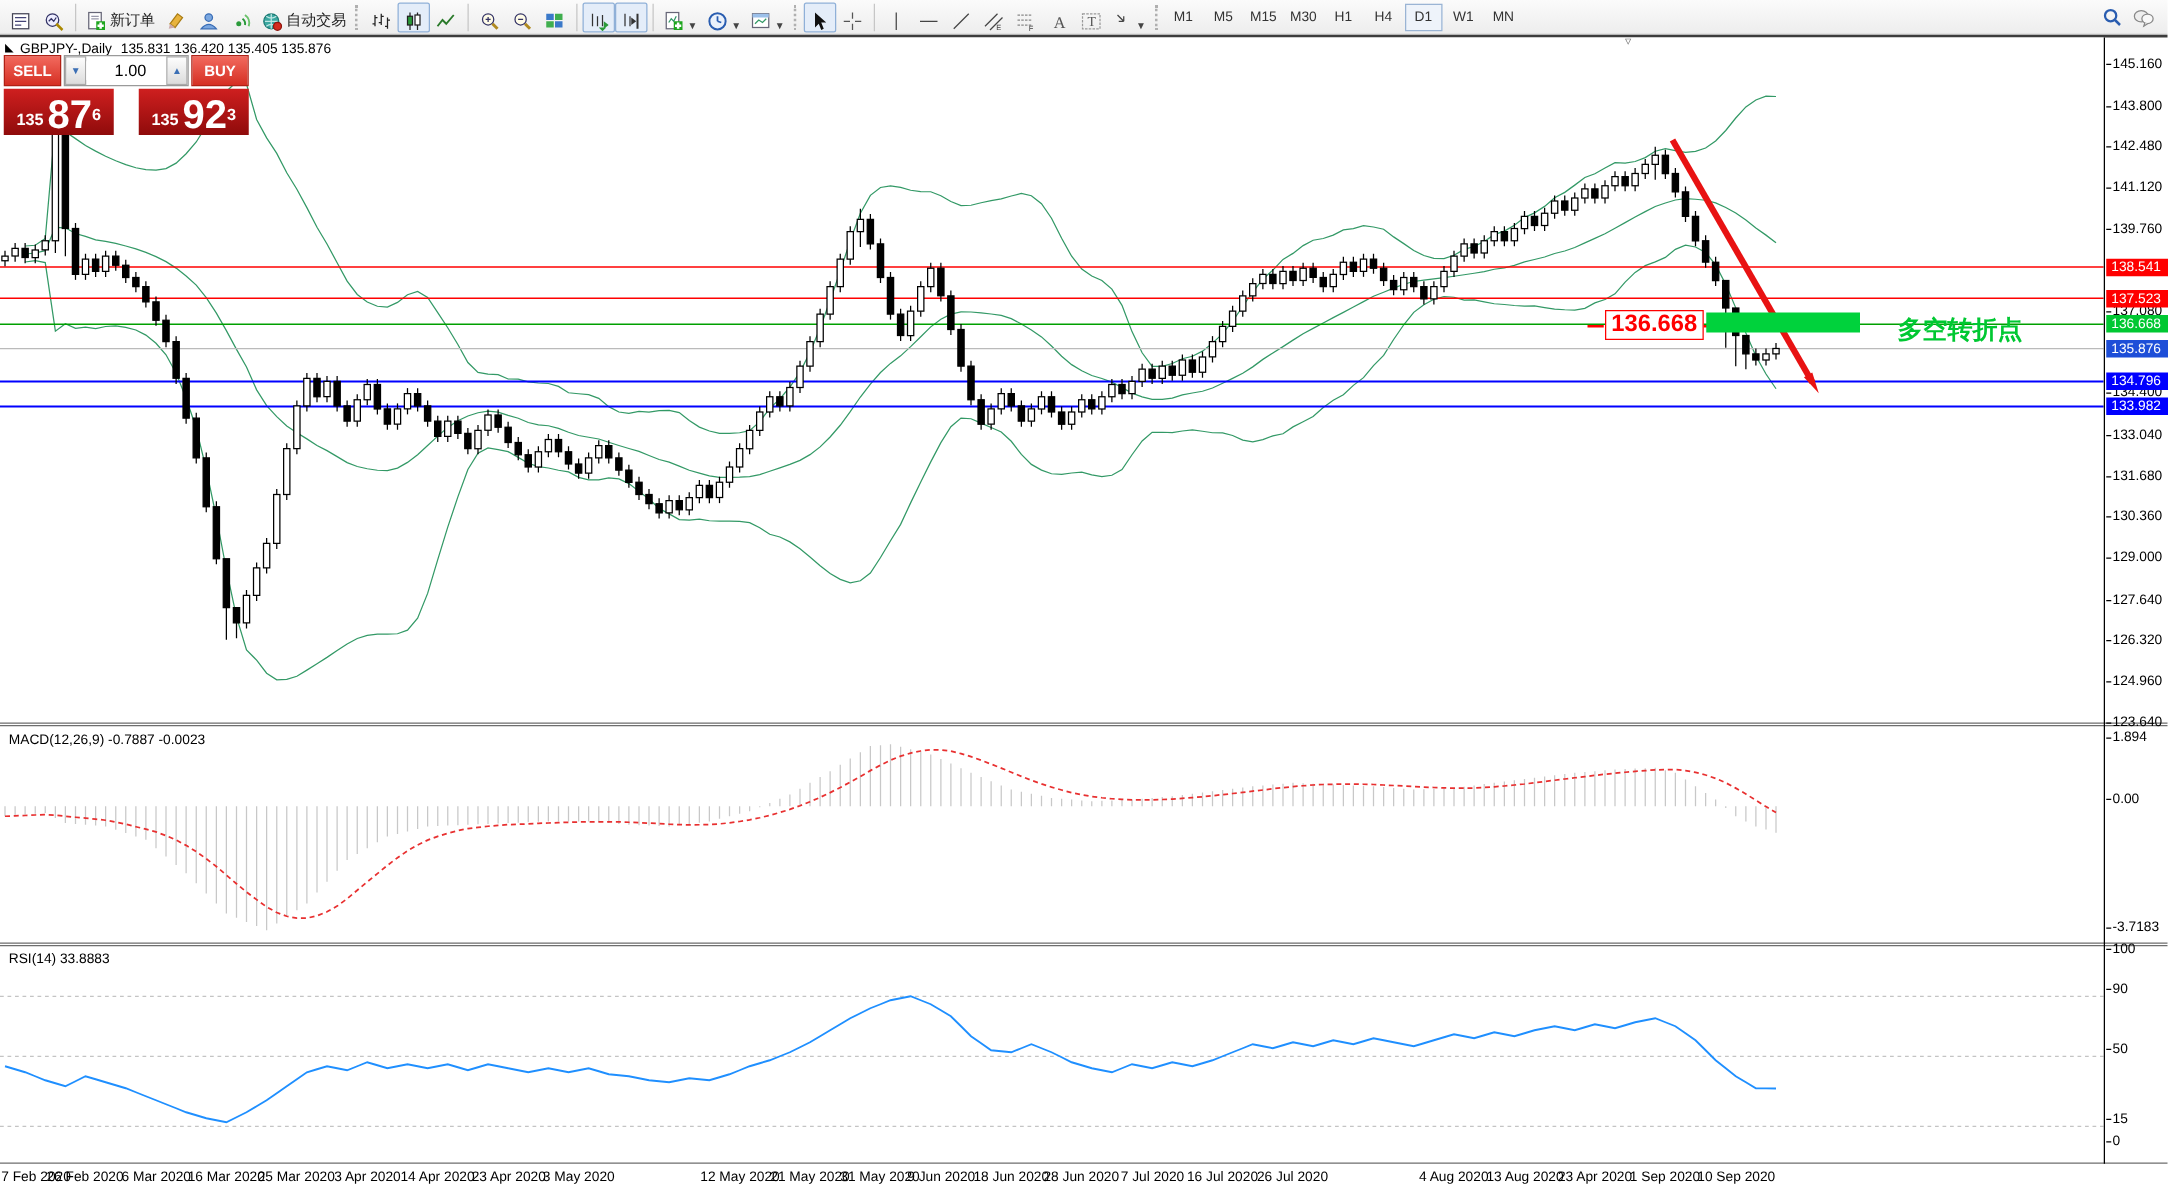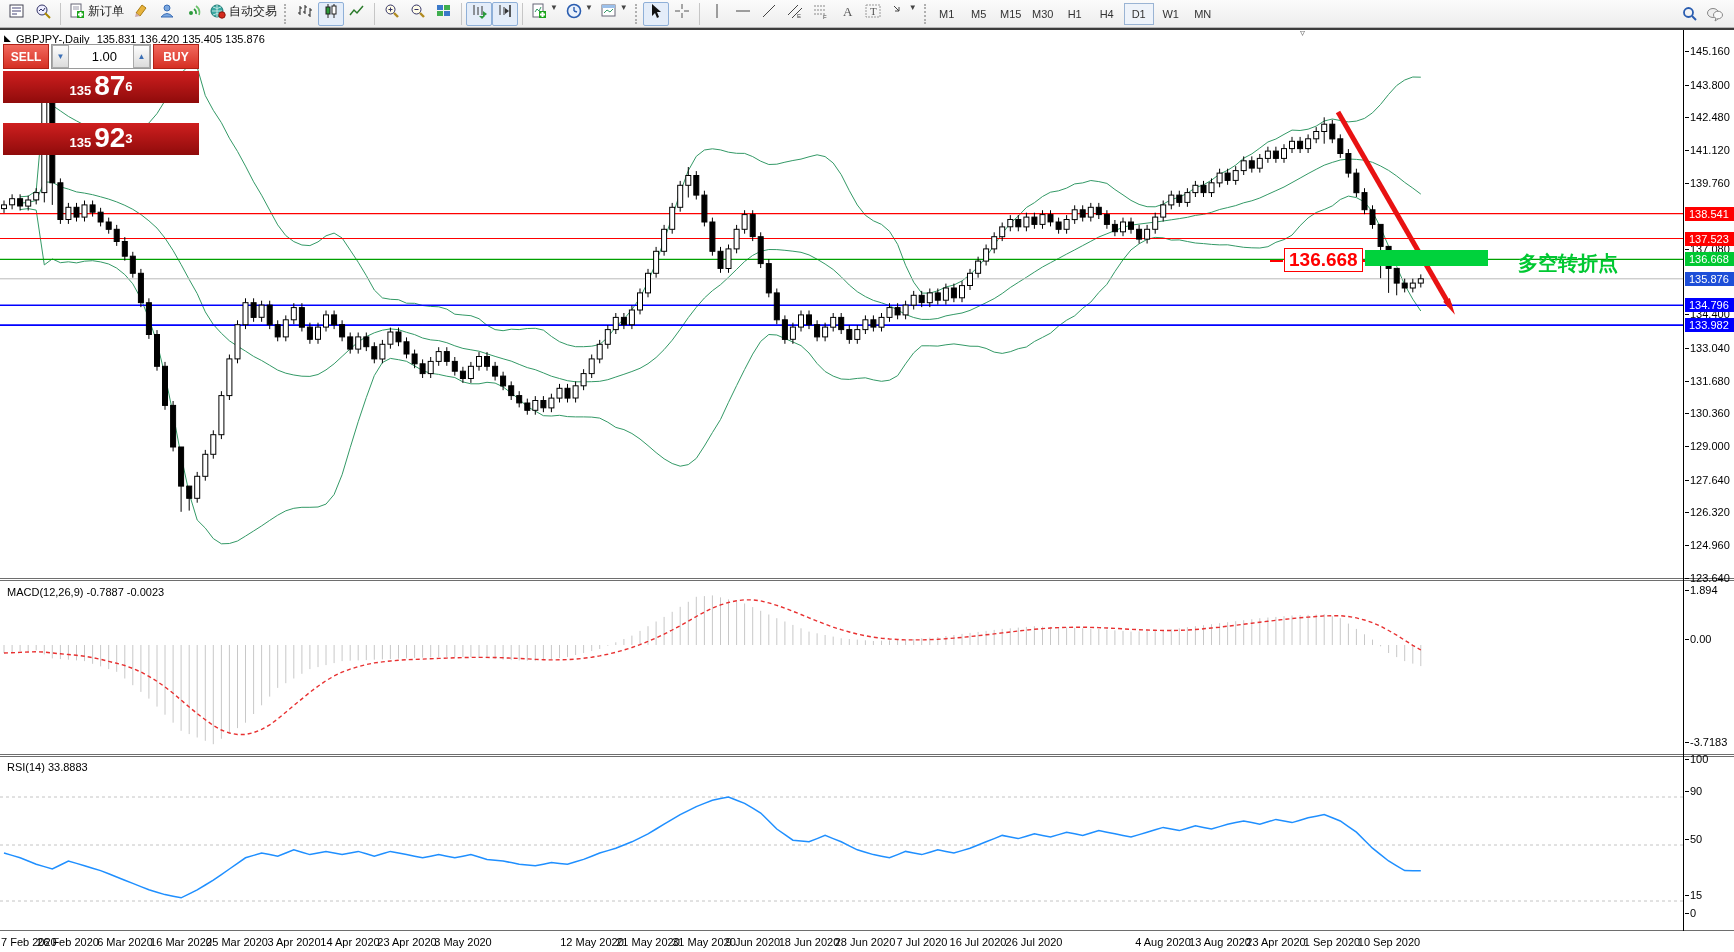--- a/index.html
+++ b/index.html
@@ -3,21 +3,21 @@
 <meta charset="utf-8">
 <style>
   * { margin:0; padding:0; box-sizing:border-box; }
   html,body { width:1734px; height:952px; overflow:hidden; background:#fff;
     font-family:"Liberation Sans", sans-serif; }
   
   .toolbar { position:absolute; left:0; top:0; width:1734px; height:28px;
     background:linear-gradient(#fbfbfb,#ededed); border-bottom:1px solid #b5b5b5;
     display:flex; align-items:center; padding:0 4px; }
   .win-border { position:absolute; left:0; top:28px; width:1734px; height:2px; background:#3c3c3c; }
-  .tbtn { height:24px; min-width:26px; display:flex; align-items:flex-start; justify-content:center;
+  .tbtn { height:24px; min-width:26px; display:flex; align-items:flex-end; justify-content:center;
     border:1px solid transparent; border-radius:2px; gap:3px; padding:0 3px; font-size:12px; color:#222; }
   .tbtn.pressed { background:#e4edf9; border:1px solid #8fb0d8; }
   .tbtn .lbl { font-size:12px; white-space:nowrap; }
   .tb-sep { width:1px; height:22px; background:#c6c6c6; margin:0 4px; }
   .tb-handle { width:5px; height:20px; border-left:2px dotted #b0b0b0; margin:0 3px; }
   .caret { font-size:8px; color:#444; }
   .tf-btn { height:22px; min-width:30px; display:flex; align-items:center; justify-content:center;
     font-size:11px; color:#333; border:1px solid transparent; }
   .tf-btn.active { background:#eef3fa; border:1px solid #9ab4d4; }
   .tb-right { margin-left:auto; display:flex; align-items:center; gap:8px; padding-right:6px; }
@@ -39,25 +39,25 @@
   
   .trade { position:absolute; left:3px; top:44px; width:196px; }
   .trade-row1 { display:flex; gap:2px; height:25px; }
   .btn-trade { width:46px; background:linear-gradient(#f26a5e,#d52f23); color:#fff; font-size:12px;
     font-weight:bold; display:flex; align-items:center; justify-content:center; border:1px solid #b02015; }
   .vol-box { width:100px; background:#fff; border:1px solid #9a9a9a; display:flex; align-items:center; }
   .vol-input { flex:1; text-align:right; font-size:13px; padding-right:16px; color:#000; border:0; outline:none;
     font-family:"Liberation Sans",sans-serif; width:60px; }
   .spin { width:17px; height:23px; background:linear-gradient(#fdfdfd,#dcdcdc); border:1px solid #aaa;
     font-size:8px; color:#3b6fb5; display:flex; align-items:center; justify-content:center; }
-  .trade-row2 { display:flex; gap:20px; margin-top:2px; height:37px;flex-direction:column; }
+  .trade-row2 { display:flex; gap:20px; margin-top:2px; height:37px; }
   .quote { flex:1; background:linear-gradient(#cf1f1f,#8f0b0b); color:#fff; display:flex;
     align-items:flex-end; justify-content:center; padding-bottom:2px; }
   .q-pre { font-size:13px; font-weight:bold; margin-right:3px; line-height:20px; }
-  .q-big { font-size:28px; font-weight:bold; line-height:30px; }
+  .q-big { font-size:32px; font-weight:bold; line-height:30px; }
   .q-sup { font-size:13px; font-weight:bold; line-height:28px; vertical-align:top; }
   .chart-title { position:absolute; left:16px; top:33px; font-size:11px; color:#000; }
   .collapse-tri { position:absolute; left:4px; top:33px; font-size:9px; color:#000; }
   .shift-marker { position:absolute; left:1300px; top:27px; font-size:10px; color:#777; }
   
   .price-note { position:absolute; border:1px solid #f00; color:#f00; background:#fff;
     font-size:19px; font-weight:bold; padding:0 4px; line-height:22px; }
   .zone-rect { position:absolute; }
   .cn-note { position:absolute; font-size:20px; font-weight:bold; }
   .mini-dash { position:absolute; height:2px; background:#f00; }

